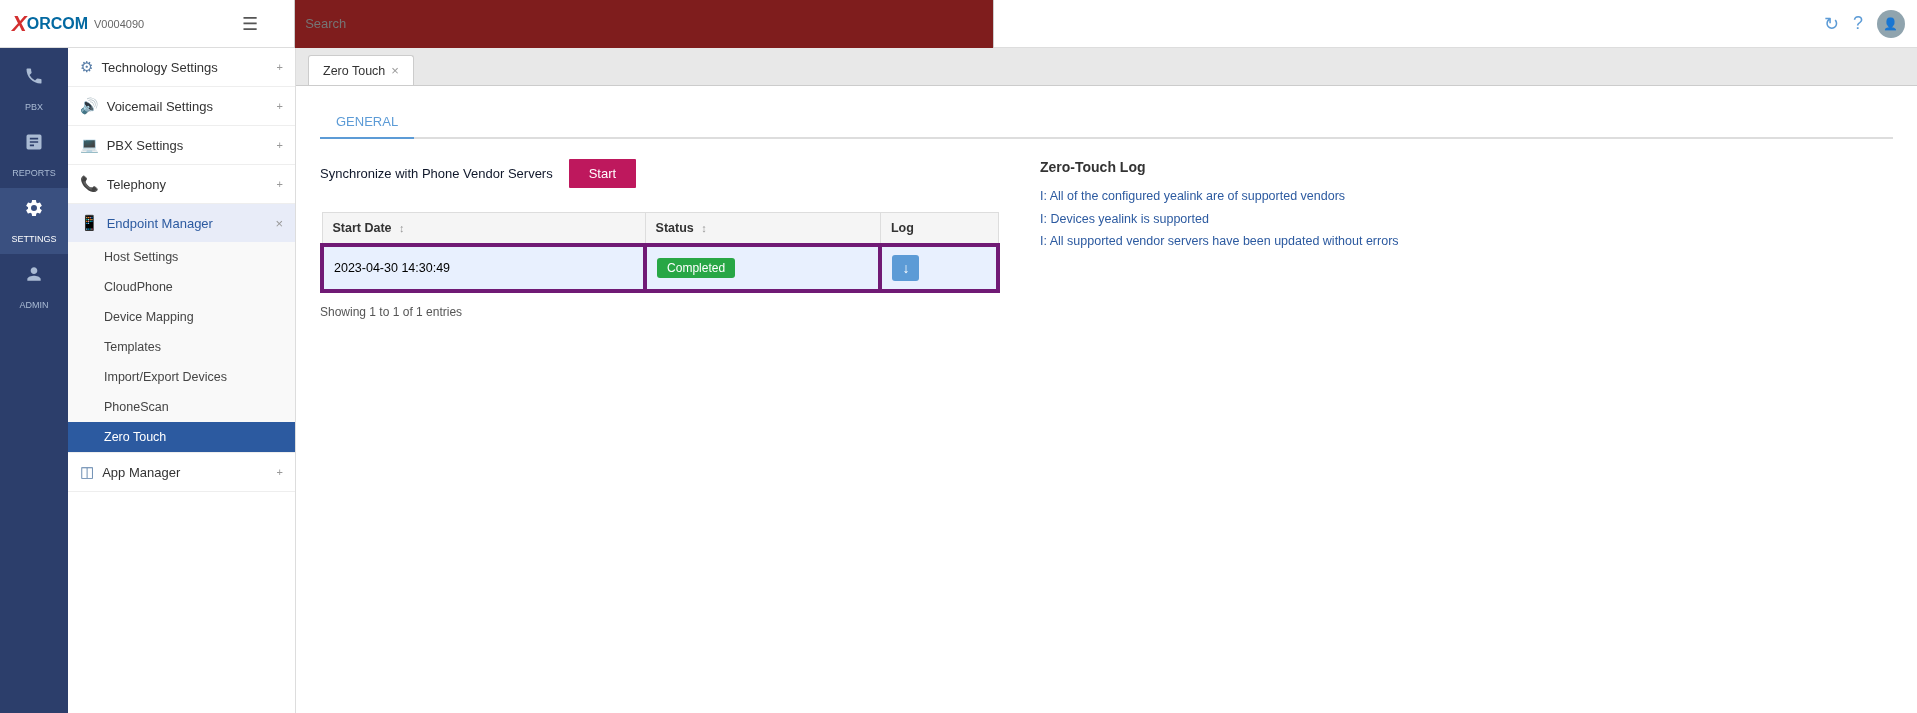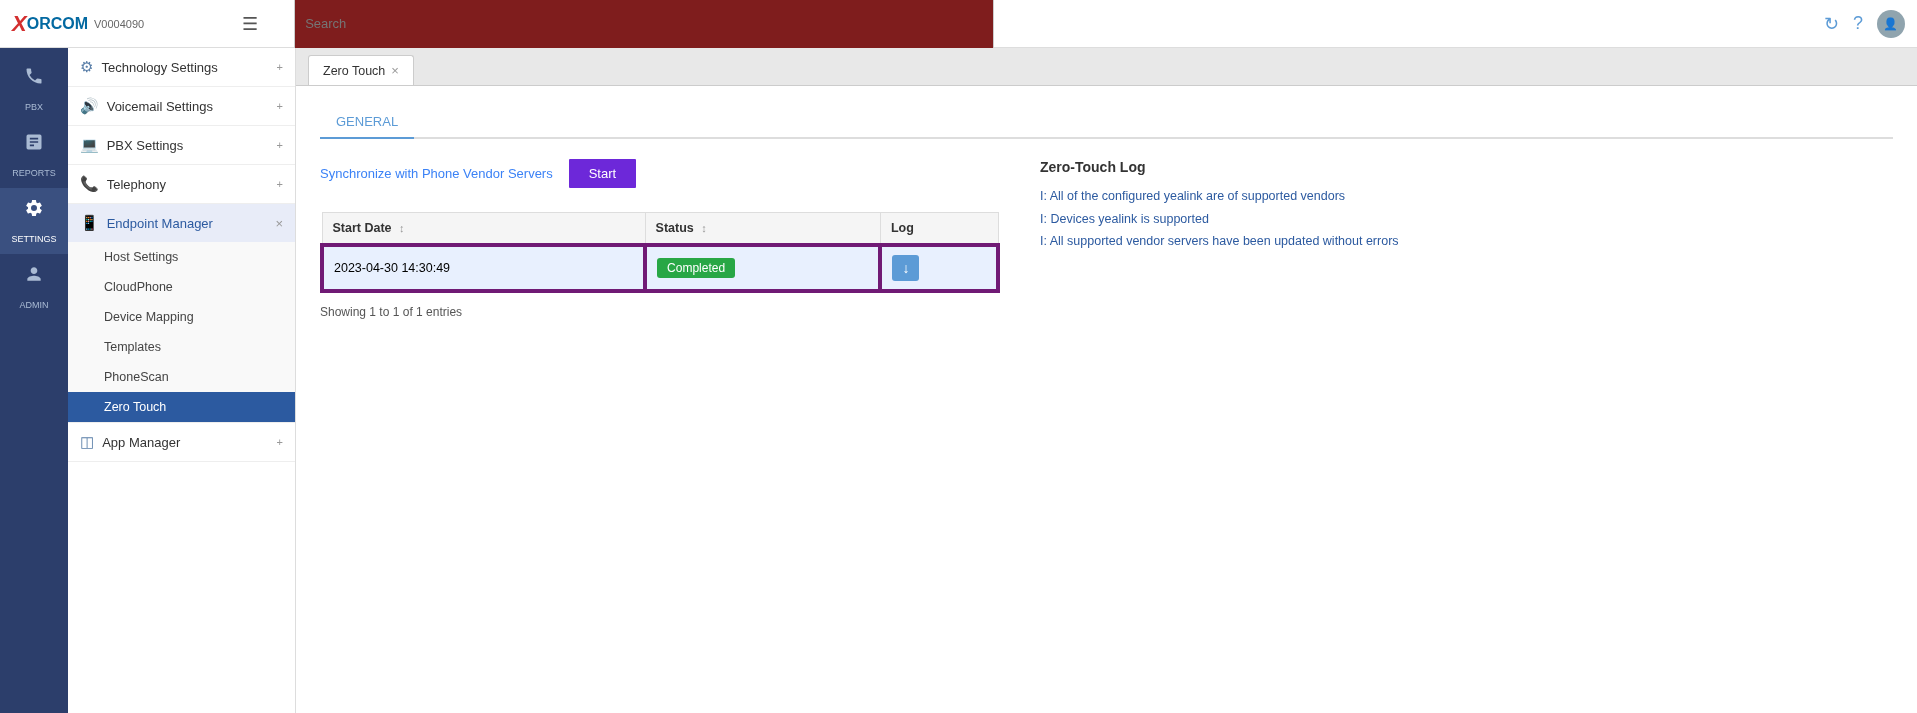--- a/index.html
+++ b/index.html
@@ -90,23 +90,23 @@
 
     
     .section-tab-bar { border-bottom: 2px solid #ddd; margin-bottom: 20px; }
     .section-tab {
       display: inline-block; padding: 8px 16px; font-size: 13px; cursor: pointer;
       color: #5c9bd6; border-bottom: 2px solid #5c9bd6; margin-bottom: -2px; font-weight: 500;
     }
 
     
     .sync-row { display: flex; align-items: center; gap: 16px; margin-bottom: 24px; }
-    .sync-label { font-size: 13px; color: #3b82f6; }
+    .sync-label { font-size: 13px; color: #0f172a; }
     .btn-start {
-      background: #6d28d9; color: #fff; border: none; padding: 7px 20px;
+      background: #be185d; color: #fff; border: none; padding: 7px 20px;
       border-radius: 1px; font-size: 13px; cursor: pointer;
     }
 
     
     .section-title { font-size: 14px; font-weight: 600; color: #333; margin-bottom: 10px; }
 
     
     .data-table { width: 100%; border-collapse: collapse; margin-bottom: 12px; }
     .data-table th {
       background: #f5f5f5; border: 1px solid #ddd; padding: 8px 10px;
@@ -222,20 +222,23 @@
           <span>Host Settings</span>
         </div>
         <div class="menu-sub-item">
           <span>CloudPhone</span>
         </div>
         <div class="menu-sub-item">
           <span>Device Mapping</span>
         </div>
         <div class="menu-sub-item">
           <span>Templates</span>
+        </div>
+        <div class="menu-sub-item">
+          <span>Import/Export Devices</span>
         </div>
         <div class="menu-sub-item">
           <span>PhoneScan</span>
         </div>
         <div class="menu-sub-item active">
           <span>Zero Touch</span>
         </div>
       </div>
     </div>
     <div class="menu-section">

